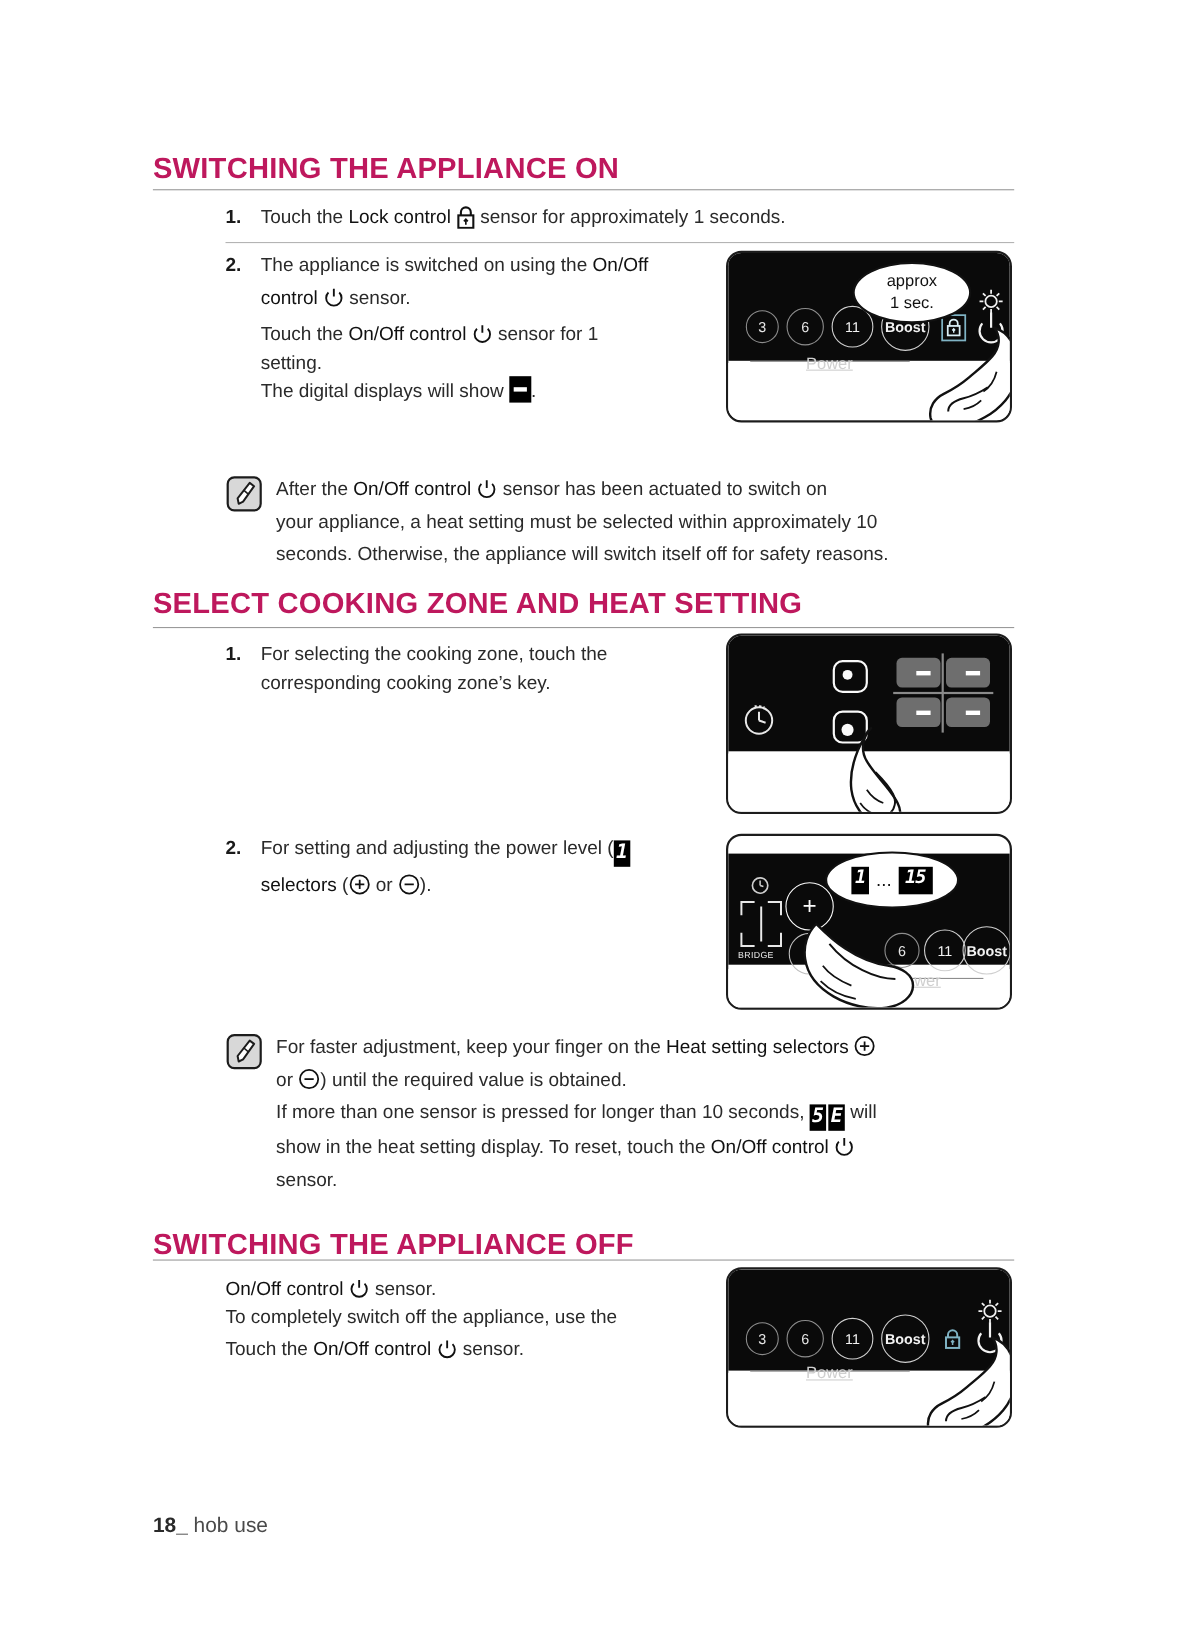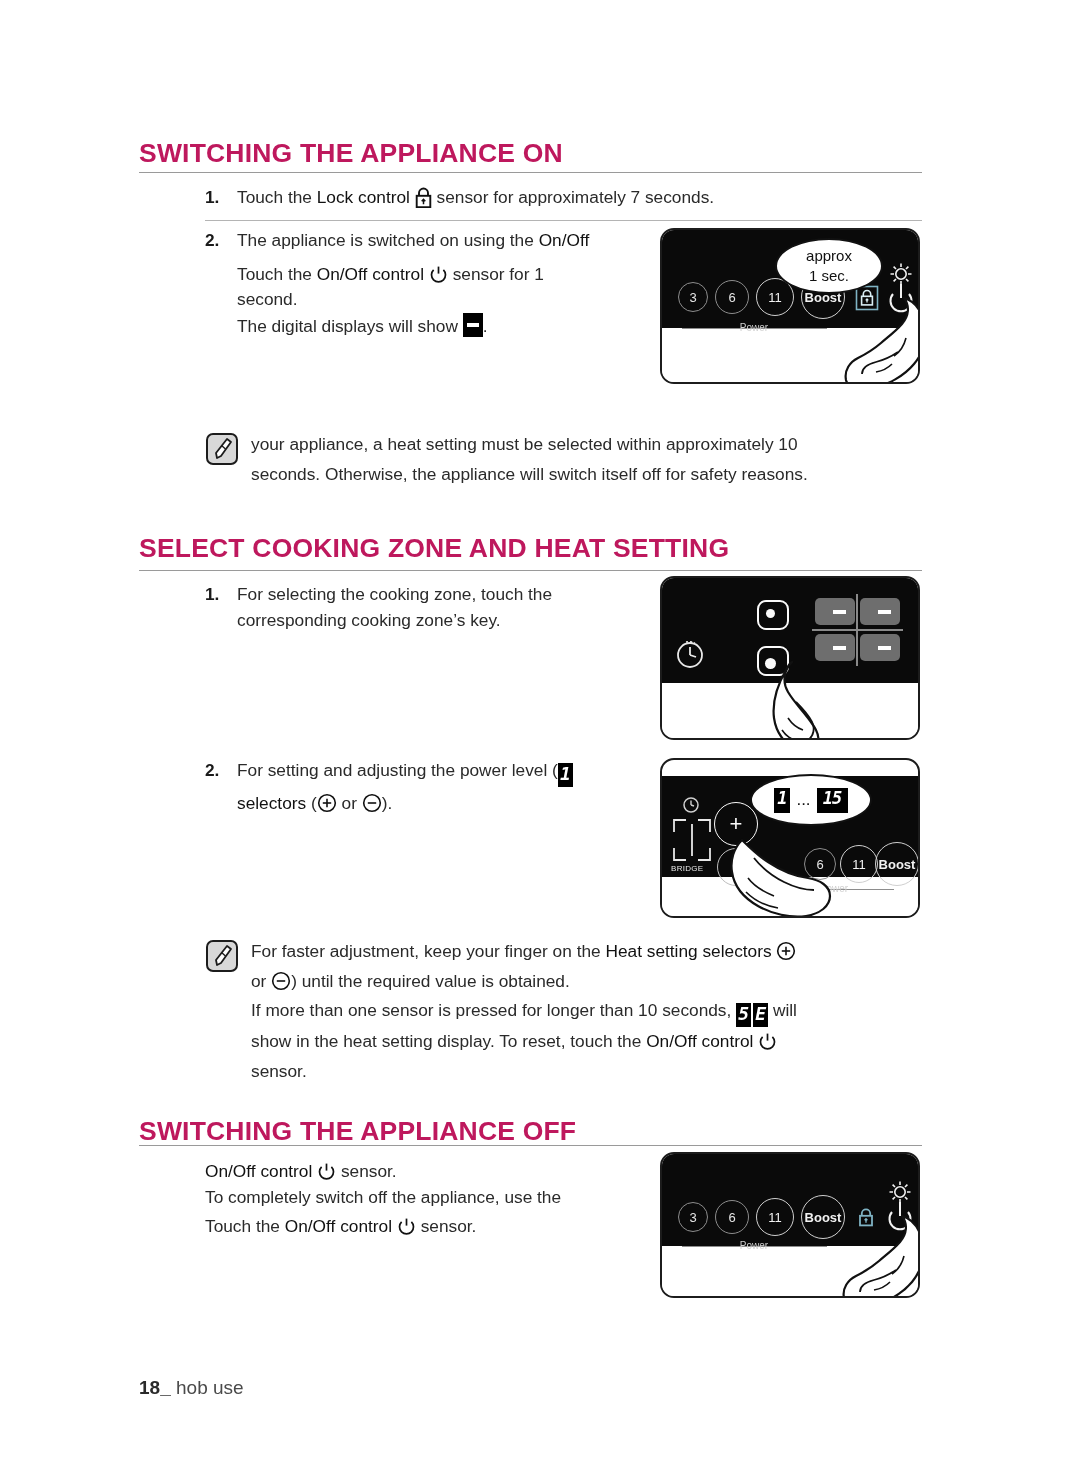--- a/index.html
+++ b/index.html
@@ -173,22 +173,23 @@
     justify-content: center;
     font-size: 13px;
     box-sizing: border-box;
   }
   .key-circle.boost { font-size: 13px; font-weight: bold; }
   .key-circle.big { border-color: #cfcfcf; color:#f2f2f2; }
 
   .power-label {
     position: absolute;
     color: #cfcfcf;
-    font-size: 10px;
+    font-size: 15px;
     text-align: center;
+    text-decoration: underline;
   }
   .power-line {
     position: absolute;
     height: 1px;
     background: #8d8d8d;
   }
 
   
   .panel-lock { position: absolute; }
   .panel-lock svg { display:block; }
@@ -286,39 +287,48 @@
 
   <div class="step-num" style="left:205px; top:185px;">1.</div>
   <div class="step" style="left:237px; top:185px; width:690px;">
     <span>Touch the </span><b>Lock control</b>
     <span class="ic ic-lock">
       <svg viewBox="0 0 17 21" width="17" height="21">
         <path d="M4 9 V6 a4.5 4.5 0 0 1 9 0 V9" fill="none" stroke="#111" stroke-width="1.9"></path>
         <rect x="1.7" y="8.8" width="13.6" height="11.4" fill="none" stroke="#111" stroke-width="1.9"></rect>
         <path d="M8.5 17.3 V12.6 M6.7 14.2 L8.5 12.3 L10.3 14.2" fill="none" stroke="#111" stroke-width="1.5"></path>
       </svg>
-    </span><span> sensor for approximately 7 seconds.</span>
+    </span><span> sensor for approximately 1 seconds.</span>
   </div>
   <div class="thin-rule" style="left:205px; top:220px; width:717px;"></div>
 
   <div class="step-num" style="left:205px; top:228px;">2.</div>
   <div class="step" style="left:237px; top:228px; width:420px;">
     <div>
       <span>The appliance is switched on using the </span><b>On/Off</b>
+    </div>
+    <div style="margin-top:4px;">
+      <b>control</b>
+      <span class="ic ic-power">
+        <svg viewBox="0 0 19 19" width="19" height="19">
+          <path d="M4.6 4.9 a7 7 0 1 0 9.8 0" fill="none" stroke="#111" stroke-width="1.7"></path>
+          <line x1="9.5" y1="1.6" x2="9.5" y2="8.6" stroke="#111" stroke-width="1.7"></line>
+        </svg>
+      </span><span> sensor.</span>
     </div>
     <div style="margin-top:8px;">
       <span>Touch the </span><b>On/Off control</b>
       <span class="ic ic-power">
         <svg viewBox="0 0 19 19" width="19" height="19">
           <path d="M4.6 4.9 a7 7 0 1 0 9.8 0" fill="none" stroke="#111" stroke-width="1.7"></path>
           <line x1="9.5" y1="1.6" x2="9.5" y2="8.6" stroke="#111" stroke-width="1.7"></line>
         </svg>
       </span><span> sensor for 1</span>
     </div>
-    <div>second.</div>
+    <div>setting.</div>
     <div style="margin-top:0;">
       <span>The digital displays will show </span><span class="seg seg-dash"></span><span>.</span>
     </div>
   </div>
 
   <div class="hob" style="left:660px; top:228px; width:260px; height:156px;">
     <div class="hob-black" style="height:100px;"></div>
     <div class="hob-white" style="height:54px;"></div>
 
     <div class="key-circle" style="left:16px; top:52px; width:30px; height:30px;">3</div>
@@ -374,20 +384,29 @@
     </div>
   </div>
 
   <div class="note-icon" style="left:206px; top:433px;">
     <svg viewBox="0 0 28 28" width="28" height="28">
       <path d="M19 4 L8 18 L9 23 L13 21 L23 7 Z" fill="#ffffff" stroke="#1c1c1c" stroke-width="1.8" stroke-linejoin="round"></path>
       <path d="M13.5 10.5 L17.5 14" fill="none" stroke="#1c1c1c" stroke-width="1.4"></path>
     </svg>
   </div>
   <div class="note" style="left:251px; top:430px; width:680px;">
+    <div>
+      <span>After the </span><b>On/Off control</b>
+      <span class="ic ic-power">
+        <svg viewBox="0 0 19 19" width="19" height="19">
+          <path d="M4.6 4.9 a7 7 0 1 0 9.8 0" fill="none" stroke="#111" stroke-width="1.7"></path>
+          <line x1="9.5" y1="1.6" x2="9.5" y2="8.6" stroke="#111" stroke-width="1.7"></line>
+        </svg>
+      </span><span> sensor has been actuated to switch on</span>
+    </div>
     <div>your appliance, a heat setting must be selected within approximately 10</div>
     <div>seconds. Otherwise, the appliance will switch itself off for safety reasons.</div>
   </div>
 
   <div class="section-heading" style="top:533px;">SELECT COOKING ZONE AND HEAT SETTING</div>
   <div class="heading-rule" style="top:570px;"></div>
 
   <div class="step-num" style="left:205px; top:582px;">1.</div>
   <div class="step" style="left:237px; top:582px; width:420px;">
     <div>For selecting the cooking zone, touch the</div>

